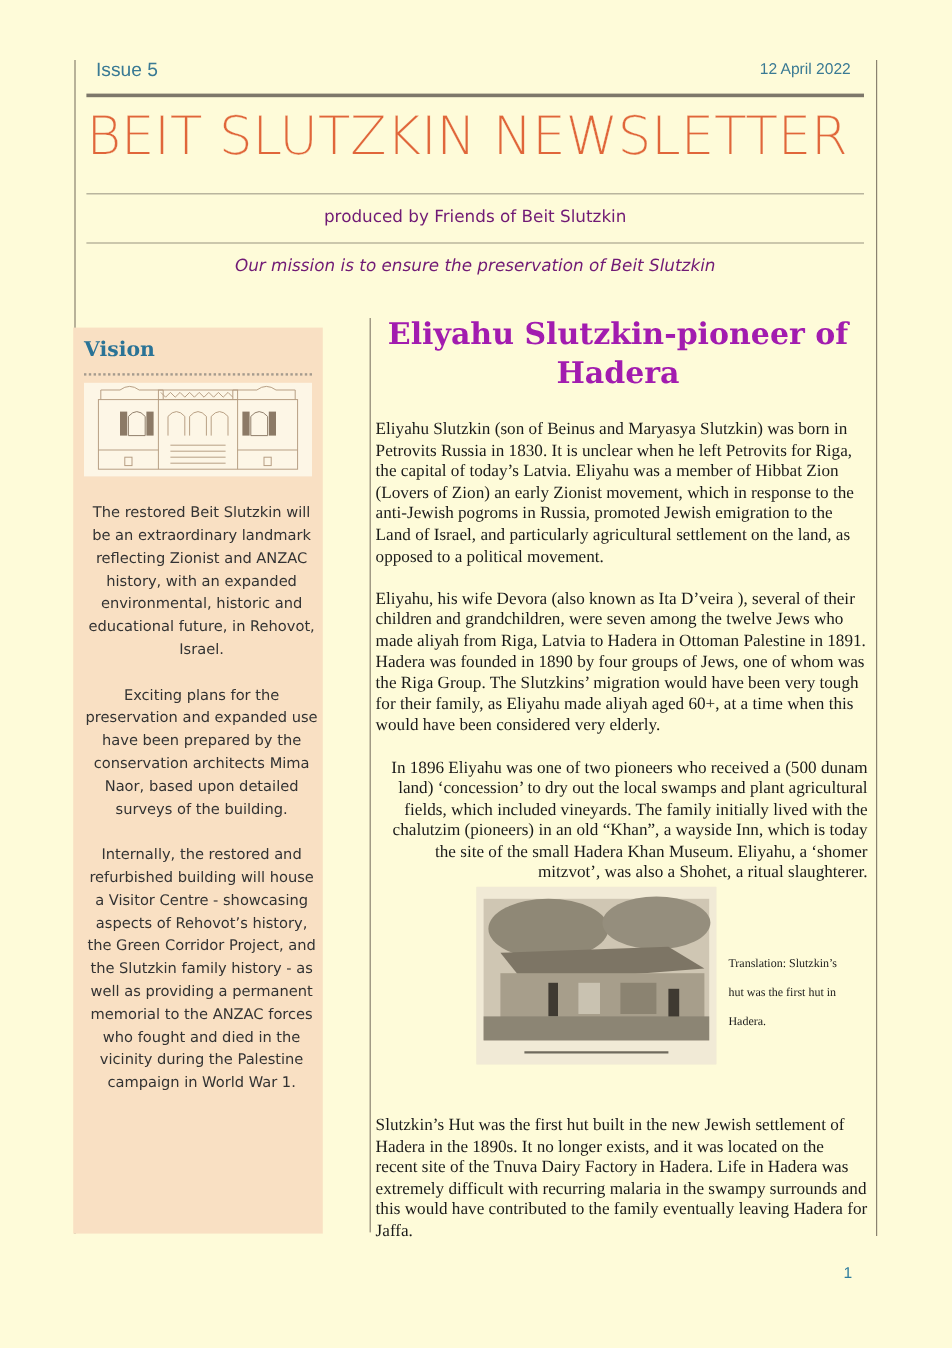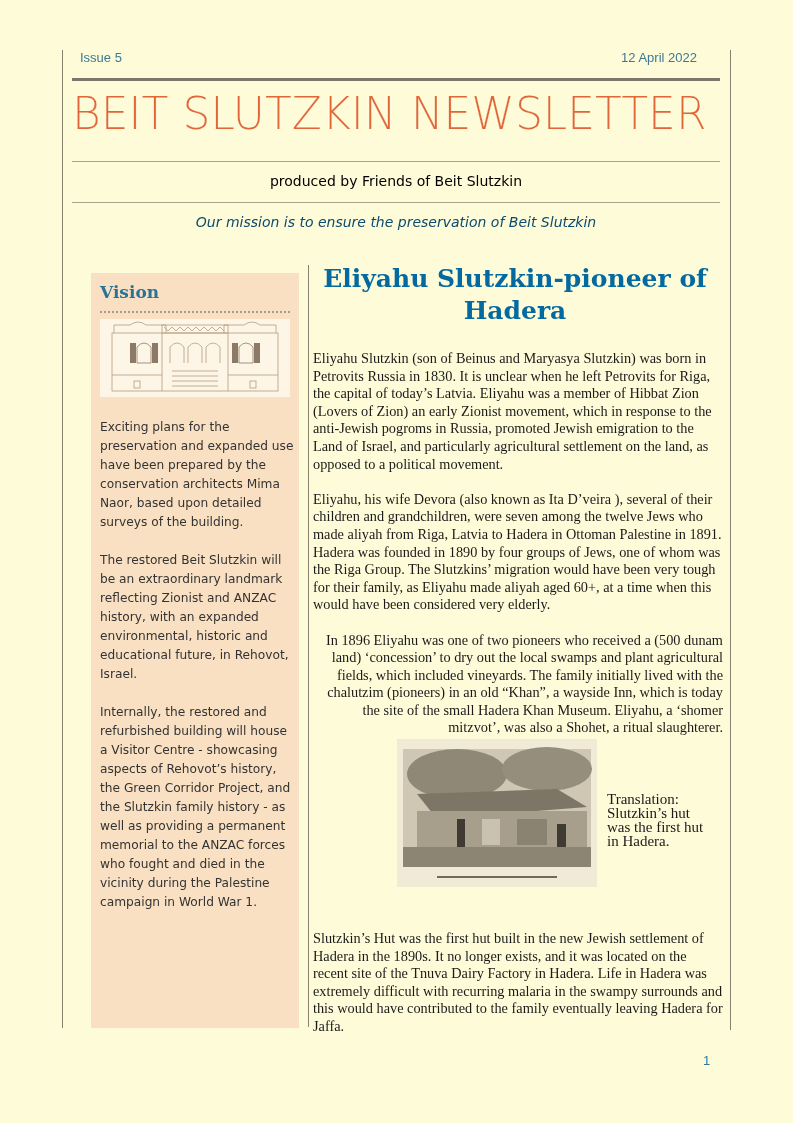--- a/index.html
+++ b/index.html
@@ -11,55 +11,56 @@
     font-family: "Liberation Serif", serif;
   }
   .frame-left, .frame-right {
     position: absolute; width: 1px; background: #8a8270;
   }
   .frame-left { left: 62px; top: 50px; height: 978px; }
   .frame-right { left: 730px; top: 50px; height: 980px; }
 
   .issue {
     position: absolute; left: 80px; top: 50px;
-    font-family: "Liberation Sans", sans-serif; font-size: 13px; color: #3a7a94;
+    font-family: "Liberation Sans", sans-serif; font-size: 16px; color: #3a7a94;
   }
   .date {
-    position: absolute; right: 96px; top: 50px;
+    position: absolute; right: 84px; top: 50px;
     font-family: "Liberation Sans", sans-serif; font-size: 13px; color: #3a7a94;
   }
   .rule-thick {
     position: absolute; left: 72px; width: 648px; top: 78px; height: 3px; background: #7d776a;
   }
   .masthead {
     position: absolute; left: 72px; width: 648px; top: 88px;
     text-align: left;
     font-family: "DejaVu Sans", sans-serif;
     font-weight: 200; font-size: 44px; letter-spacing: 0px;
     color: #e0663a;
     -webkit-text-stroke: 0.2px #fefbd9;
   }
   .rule-thin {
     position: absolute; left: 72px; width: 648px; height: 1px; background: #a9a48f;
   }
   .rule-1 { top: 161px; }
   .rule-2 { top: 202px; }
   .produced {
     position: absolute; left: 72px; width: 648px; top: 173px;
-    text-align: center; font-family: "DejaVu Sans", sans-serif; font-size: 14px; color: #000000;
+    text-align: center; font-family: "DejaVu Sans", sans-serif; font-size: 14px; color: #701a75;
   }
   .mission {
     position: absolute; left: 72px; width: 648px; top: 214px;
     text-align: center; font-family: "DejaVu Sans", sans-serif; font-style: italic;
-    font-size: 14px; color: #0c4a6e;
+    font-size: 14px; color: #701a75;
   }
 
   .sidebar {
-    position: absolute; left: 91px; top: 273px; width: 208px; height: 755px;
+    position: absolute; left: 61px; top: 273px; width: 208px; height: 755px;
     background: #f9e0c3;
+    text-align: center;
   }
   .sidebar-title {
     position: absolute; left: 9px; top: 9px;
     font-family: "DejaVu Serif", serif; font-weight: bold; font-size: 17px; color: #2a7396;
   }
   .sidebar-dots {
     position: absolute; left: 9px; top: 38px; width: 190px;
     border-top: 2px dotted #a59b8e;
   }
   .building {
@@ -72,39 +73,39 @@
   }
   .sidebar-text p { margin: 0 0 19px 0; }
 
   .divider {
     position: absolute; left: 308px; top: 265px; width: 1px; height: 762px; background: #8a8270;
   }
   .article-title {
     position: absolute; left: 310px; width: 410px; top: 263px;
     text-align: center;
     font-family: "DejaVu Serif", serif; font-weight: bold; font-size: 25px; line-height: 32px;
-    color: #0369a1;
+    color: #a21caf;
   }
   .article {
     position: absolute; left: 313px; width: 410px; top: 350px;
     font-family: "Liberation Serif", serif; font-size: 14.3px; line-height: 17.6px; color: #1a1a1a;
   }
   .article p { margin: 0 0 17.6px 0; }
   .article p.tight { margin-bottom: 0; text-align: right; }
 
   .photo-row {
     position: relative; height: 180px; margin-top: 0px; margin-bottom: 13px;
   }
   .photo {
     position: absolute; left: 84px; top: 2px; width: 200px; height: 148px;
     background: #efe8d3; padding: 0;
   }
   .photo-caption {
     position: absolute; left: 294px; top: 55px; width: 100px;
-    font-family: "Liberation Serif", serif; font-size: 15px; line-height: 14px; color: #1a1a1a;
+    font-family: "Liberation Serif", serif; font-size: 10px; line-height: 24px; color: #1a1a1a;
   }
   .page-num {
     position: absolute; left: 703px; top: 1053px;
     font-family: "Liberation Sans", sans-serif; font-size: 13px; color: #2e7d9e;
   }
 </style>
 </head>
 <body>
 
 <div class="frame-left"></div>
@@ -150,22 +151,22 @@
         <rect x="132" y="24" width="6" height="20"></rect>
         <rect x="154" y="24" width="6" height="20"></rect>
       </g>
       <g fill="none" stroke="#8c7a66" stroke-width="0.8">
         <path d="M37 44 L37 28 Q44 20 51 28 L51 44 Z"></path>
         <path d="M139 44 L139 28 Q146 20 153 28 L153 44 Z"></path>
       </g>
     </svg>
   </div>
   <div class="sidebar-text">
+    <p>The restored Beit Slutzkin will be an extraordinary landmark reflecting Zionist and ANZAC history, with an expanded environmental, historic and educational future, in Rehovot, Israel.</p>
     <p>Exciting plans for the preservation and expanded use have been prepared by the conservation architects Mima Naor, based upon detailed surveys of the building.</p>
-    <p>The restored Beit Slutzkin will be an extraordinary landmark reflecting Zionist and ANZAC history, with an expanded environmental, historic and educational future, in Rehovot, Israel.</p>
     <p>Internally, the restored and refurbished building will house a Visitor Centre - showcasing aspects of Rehovot’s history, the Green Corridor Project, and the Slutzkin family history - as well as providing a permanent memorial to the ANZAC forces who fought and died in the vicinity during the Palestine campaign in World War 1.</p>
   </div>
 </div>
 
 <div class="divider"></div>
 
 <div class="article-title">Eliyahu Slutzkin-pioneer of Hadera</div>
 
 <div class="article">
   <p>Eliyahu Slutzkin (son of Beinus and Maryasya Slutzkin) was born in Petrovits Russia in 1830. It is unclear when he left Petrovits for Riga, the capital of today’s Latvia. Eliyahu was a member of Hibbat Zion (Lovers of Zion) an early Zionist movement, which in response to the anti-Jewish pogroms in Russia, promoted Jewish emigration to the Land of Israel, and particularly agricultural settlement on the land, as opposed to a political movement.</p>

